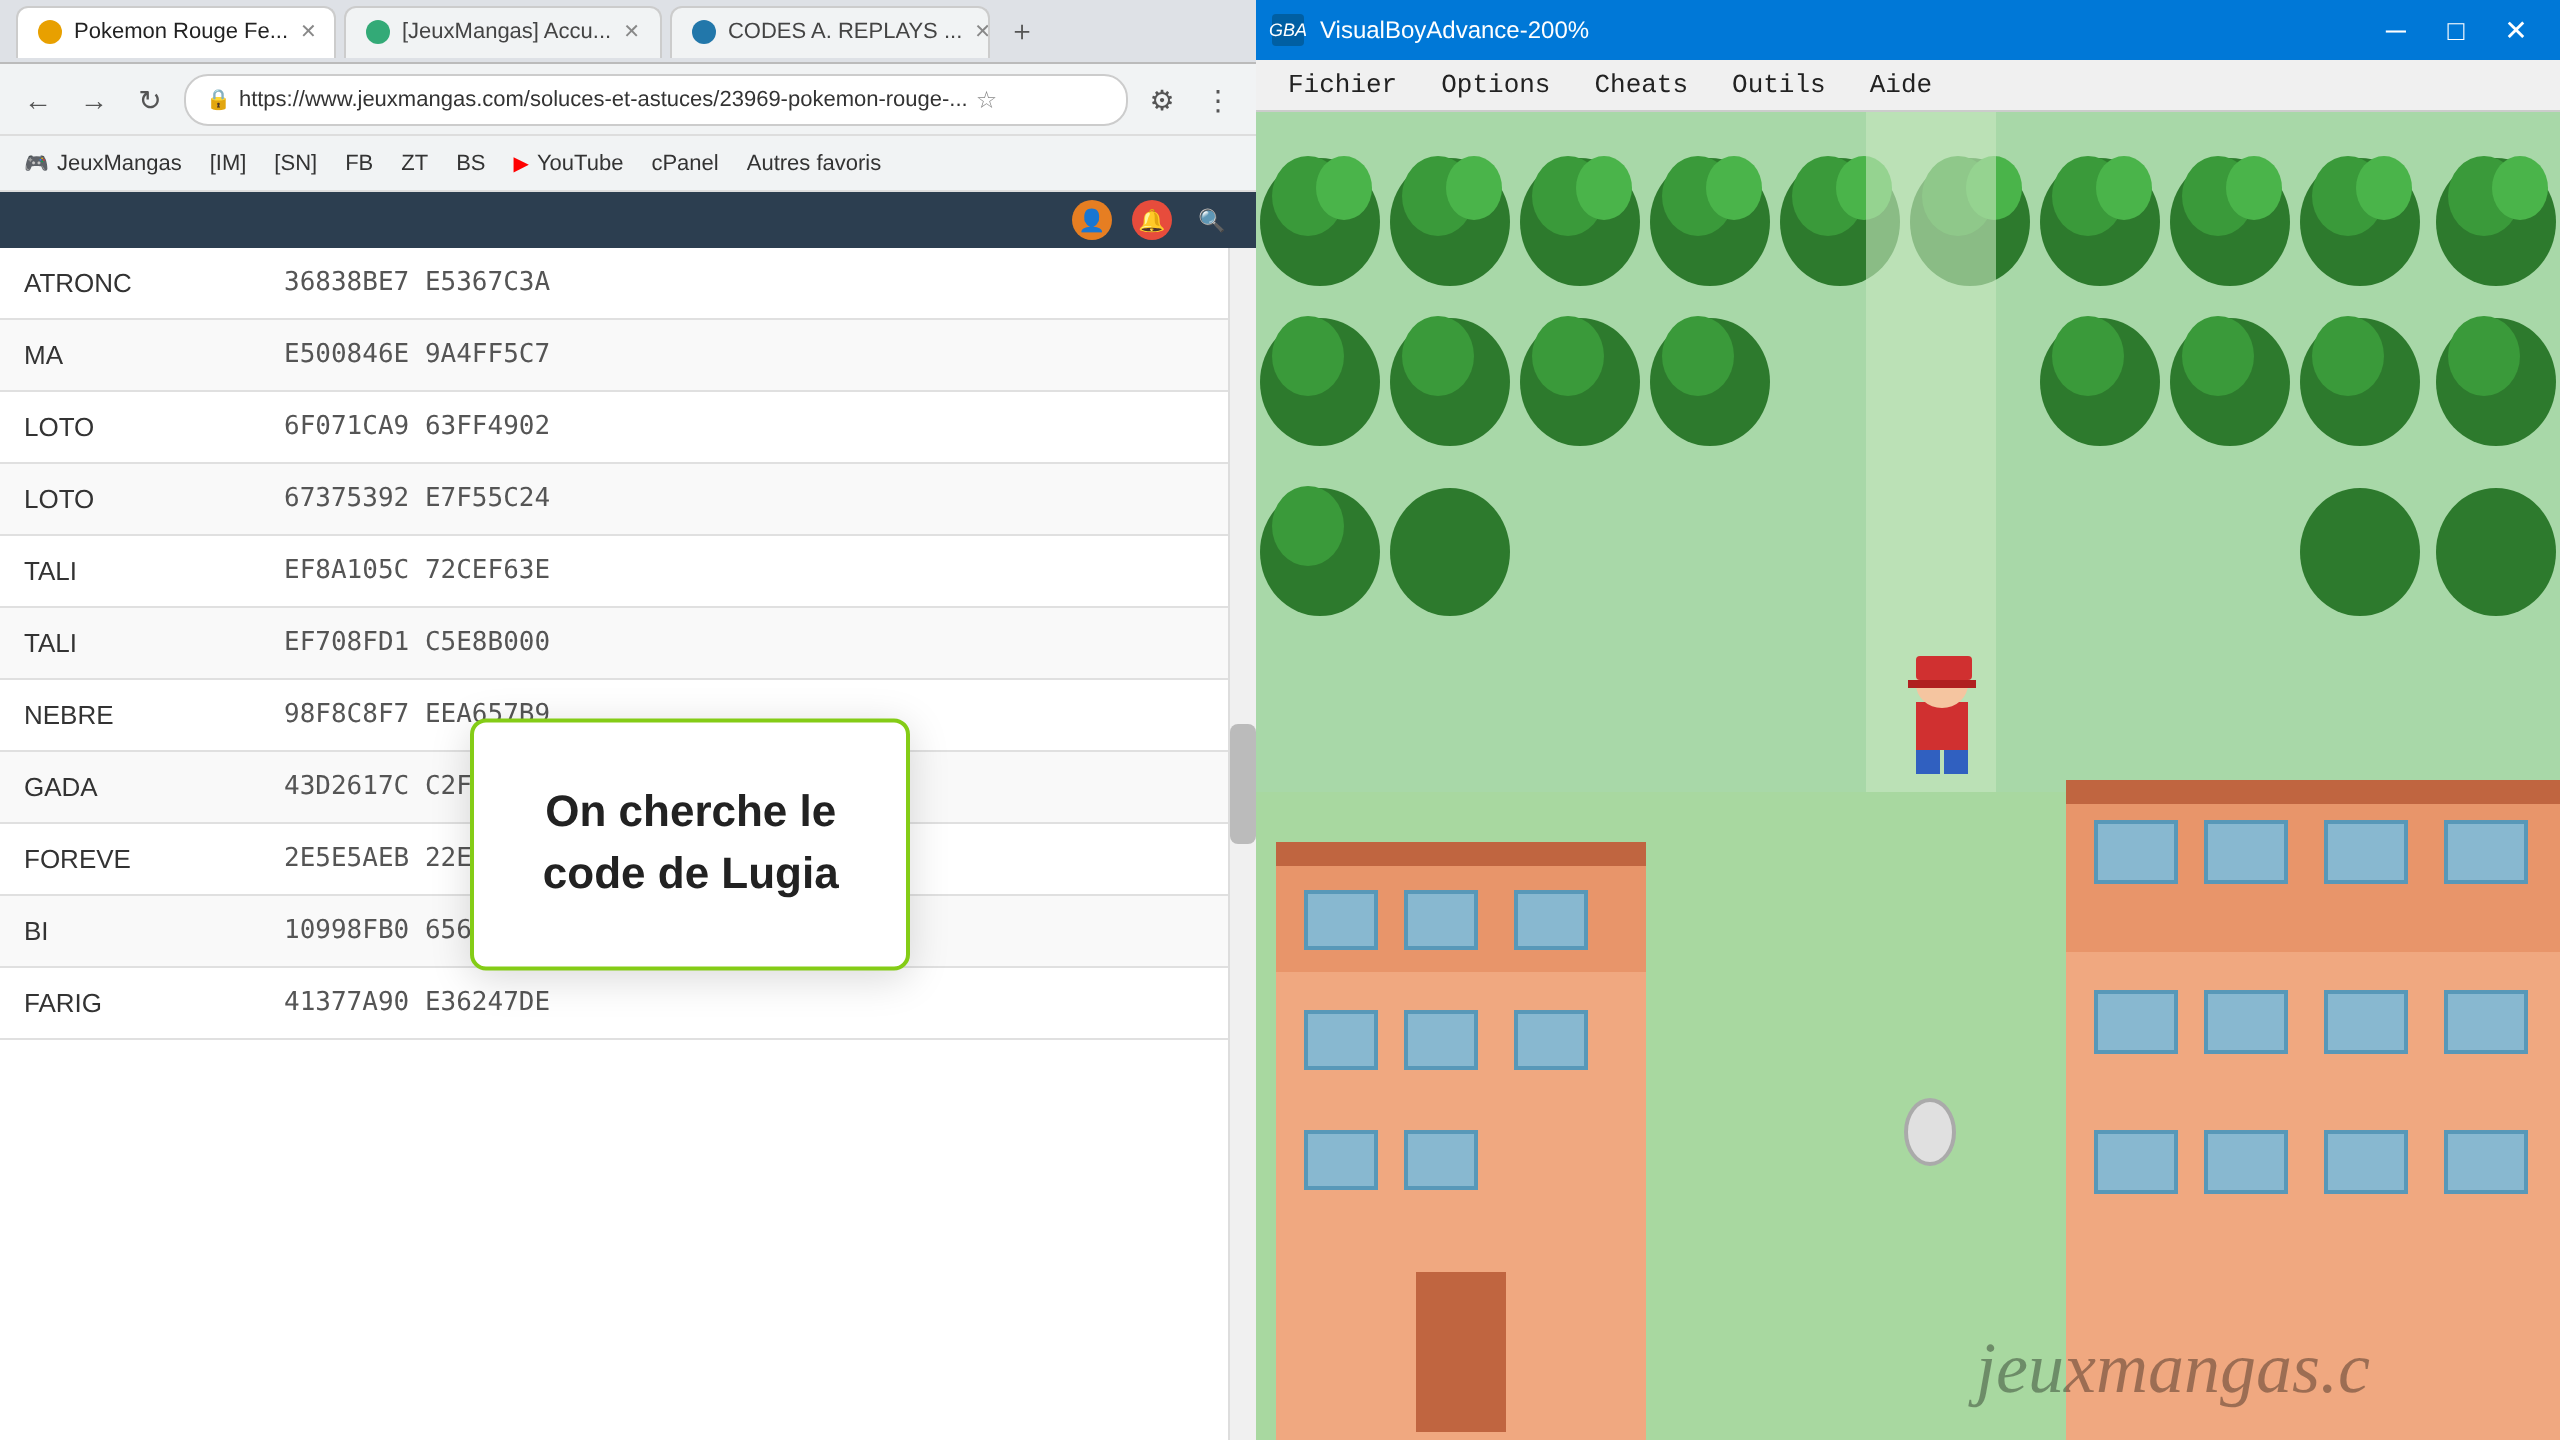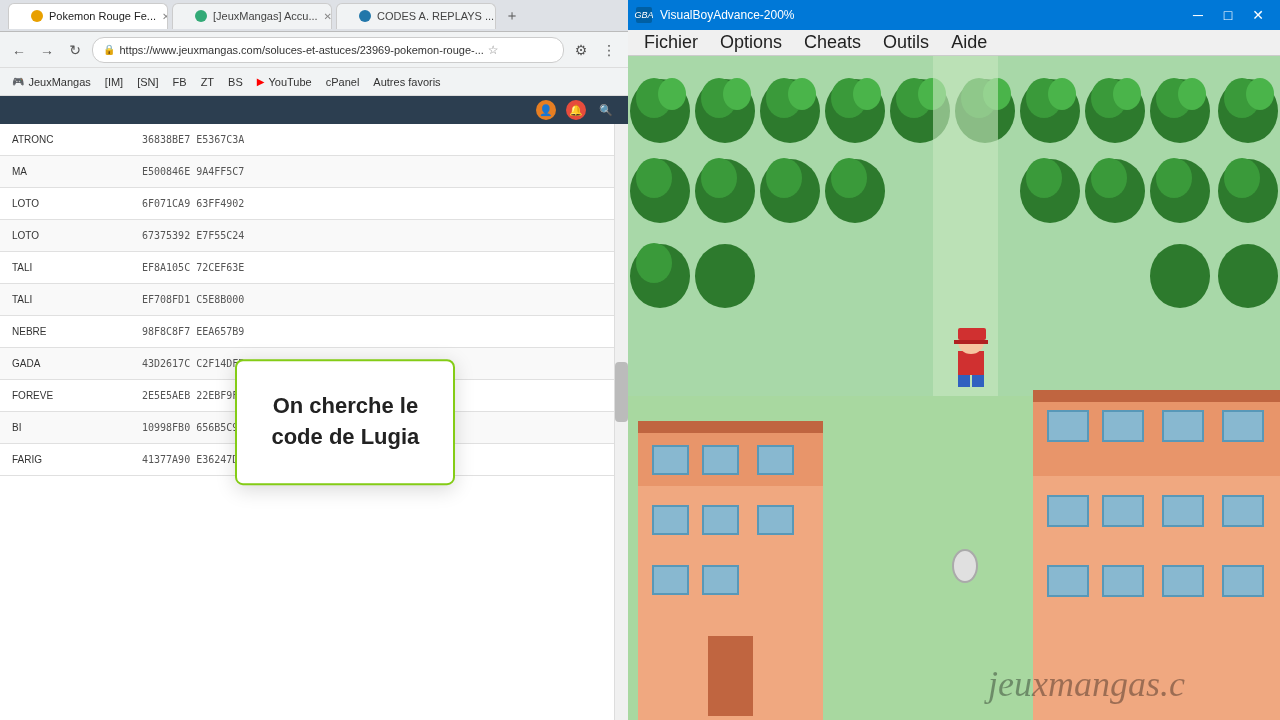--- a/index.html
+++ b/index.html
@@ -30,21 +30,21 @@
       display: flex;
       align-items: center;
       padding: 0 8px;
       gap: 4px;
       border-bottom: 1px solid #bbb;
     }
     .tab {
       display: flex;
       align-items: center;
       height: 26px;
-      padding: 0 22px;
+      padding: 0 10px;
       border-radius: 6px 6px 0 0;
       font-size: 11px;
       gap: 6px;
       background: #f1f3f4;
       color: #444;
       border: 1px solid #ccc;
       border-bottom: none;
       white-space: nowrap;
       max-width: 160px;
       overflow: hidden;
@@ -156,21 +156,21 @@
       flex: 1;
       overflow: hidden;
       position: relative;
       background: #fff;
     }
 
     
     .cheat-table {
       width: 100%;
       border-collapse: collapse;
-      font-size: 10px;
+      font-size: 13px;
       padding-left: 34px;
     }
     .cheat-table tr {
       border-bottom: 1px solid #e0e0e0;
     }
     .cheat-table tr:nth-child(even) td {
       background: #f9f9f9;
     }
     .cheat-table td {
       padding: 10px 12px;
@@ -268,24 +268,25 @@
       height: 26px;
       background: #f0f0f0;
       display: flex;
       align-items: center;
       padding: 0 6px;
       gap: 2px;
       border-bottom: 1px solid #ccc;
     }
     .menu-item {
       padding: 3px 10px;
-      font-size: 18px;
+      font-size: 13px;
       color: #222;
       cursor: pointer;
       border-radius: 3px;
+      font-family: Liberation Mono, monospace;
     }
 
     
     .gba-game-area {
       flex: 1;
       position: relative;
       overflow: hidden;
     }
 
   </style>

